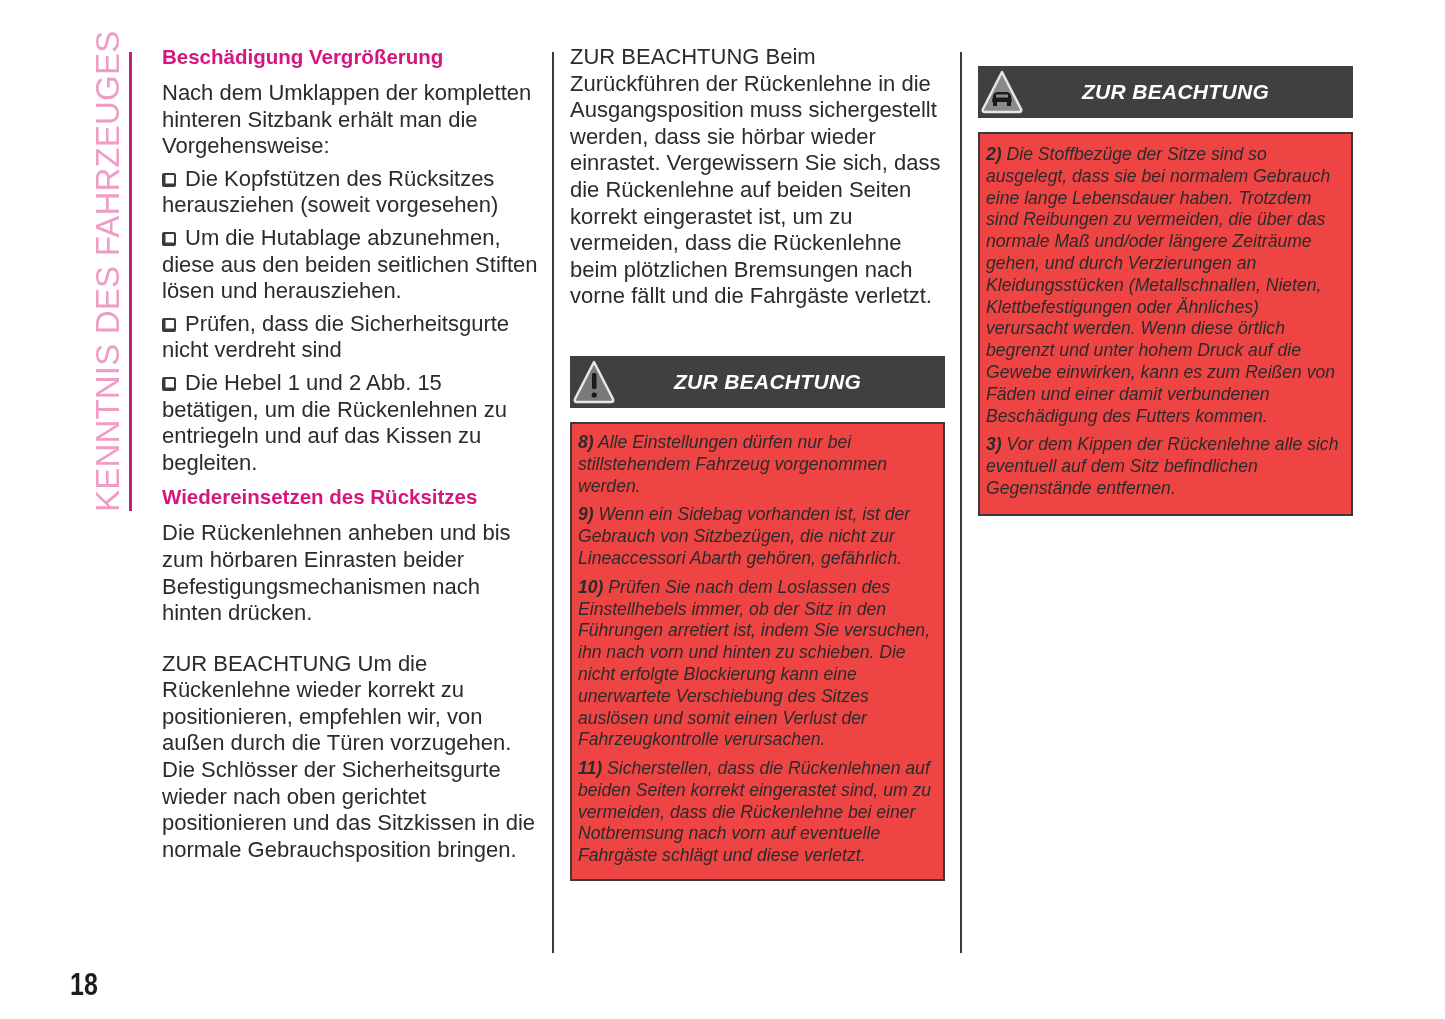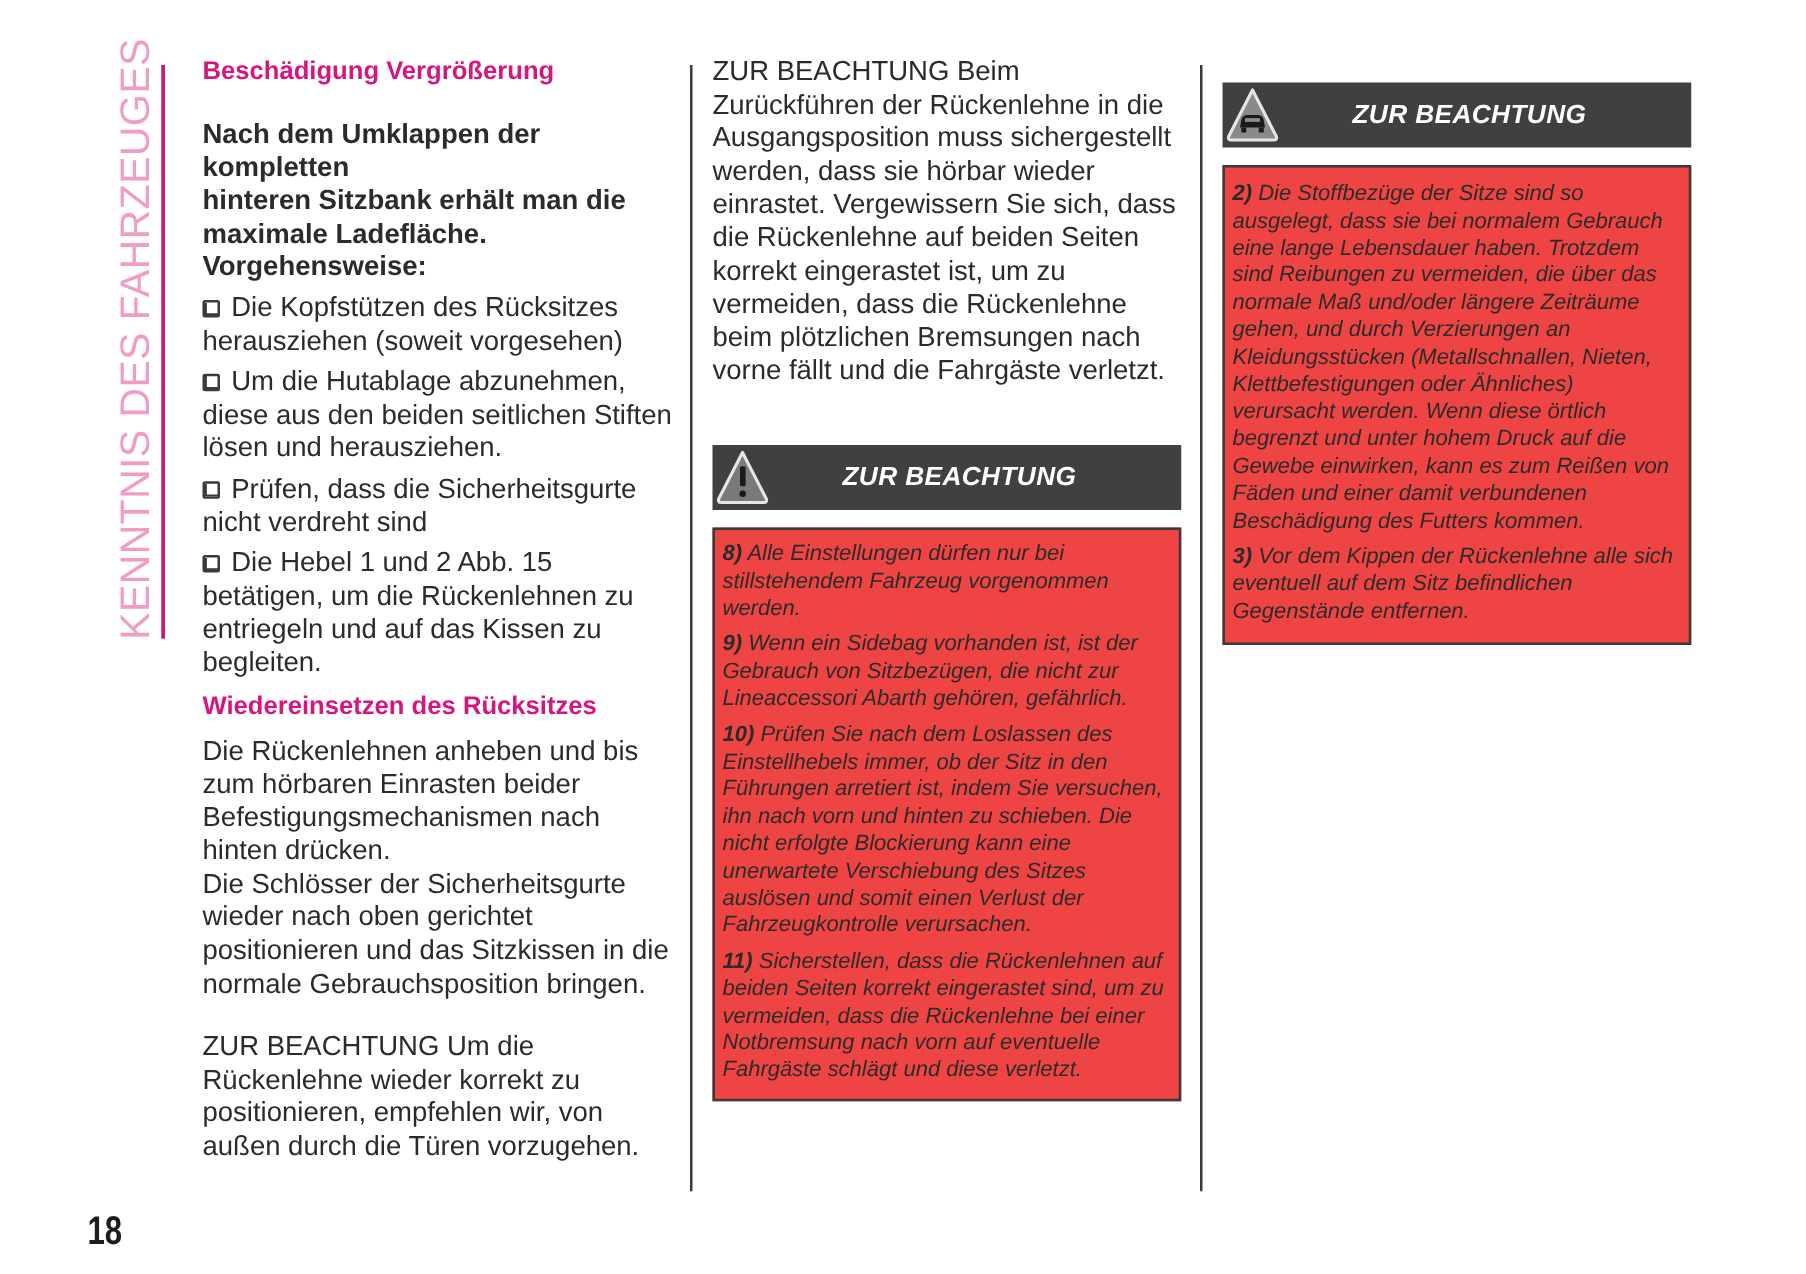--- a/index.html
+++ b/index.html
@@ -51,44 +51,43 @@
 <div class="side-title">
   <span>KENNTNIS DES FAHRZEUGES</span>
 </div>
 <div class="side-rule"></div>
 
 <div class="divider d1"></div>
 <div class="divider d2"></div>
 
 <div class="col col1">
   <h2 class="h-pink">Beschädigung Vergrößerung</h2>
-  <div style="margin-top:24px;font-weight:bold;">
+  <div style="margin-top:10px;">
     <p class="body-text">Nach dem Umklappen der kompletten</p>
     <p class="body-text">hinteren Sitzbank erhält man die</p>
-    <p class="body-text">maximale Ladefläche.</p>
     <p class="body-text">Vorgehensweise:</p>
   </div>
   <div>
     <p class="body-text bullet">
       <span class="cb"></span><span>Die Kopfstützen des Rücksitzes herausziehen (soweit vorgesehen)</span>
     </p>
     <p class="body-text bullet">
       <span class="cb"></span><span>Um die Hutablage abzunehmen, diese aus den beiden seitlichen Stiften lösen und herausziehen.</span>
     </p>
     <p class="body-text bullet">
       <span class="cb"></span><span>Prüfen, dass die Sicherheitsgurte nicht verdreht sind</span>
     </p>
     <p class="body-text bullet">
       <span class="cb"></span><span>Die Hebel 1 und 2 Abb. 15 betätigen, um die Rückenlehnen zu entriegeln und auf das Kissen zu begleiten.</span>
     </p>
   </div>
   <h2 class="h-pink" style="margin-top:8px;">Wiedereinsetzen des Rücksitzes</h2>
   <p class="body-text" style="margin-top:10px;">Die Rückenlehnen anheben und bis zum hörbaren Einrasten beider Befestigungsmechanismen nach hinten drücken.</p>
+  <p class="body-text" style="margin-top:24px;">ZUR BEACHTUNG Um die Rückenlehne wieder korrekt zu positionieren, empfehlen wir, von außen durch die Türen vorzugehen.</p>
   <p class="body-text">Die Schlösser der Sicherheitsgurte wieder nach oben gerichtet positionieren und das Sitzkissen in die normale Gebrauchsposition bringen.</p>
-  <p class="body-text" style="margin-top:24px;">ZUR BEACHTUNG Um die Rückenlehne wieder korrekt zu positionieren, empfehlen wir, von außen durch die Türen vorzugehen.</p>
 </div>
 
 <div class="col col2">
   <p class="body-text">ZUR BEACHTUNG Beim Zurückführen der Rückenlehne in die Ausgangsposition muss sichergestellt werden, dass sie hörbar wieder einrastet. Vergewissern Sie sich, dass die Rückenlehne auf beiden Seiten korrekt eingerastet ist, um zu vermeiden, dass die Rückenlehne beim plötzlichen Bremsungen nach vorne fällt und die Fahrgäste verletzt.</p>
   <div style="margin-top:46px;">
     <div class="warn-head">
       <svg class="icon" viewBox="0 0 44 46">
         <path d="M22 3 L41 40 Q42 43 39 43 L5 43 Q2 43 3 40 Z" fill="#7a7a7a" stroke="#e6e6e6" stroke-width="2.5" stroke-linejoin="round"></path>
         <rect x="20" y="14" width="4.5" height="16" rx="1.5" fill="#1a1a1a"></rect>
         <circle cx="22.2" cy="36" r="2.6" fill="#1a1a1a"></circle>

